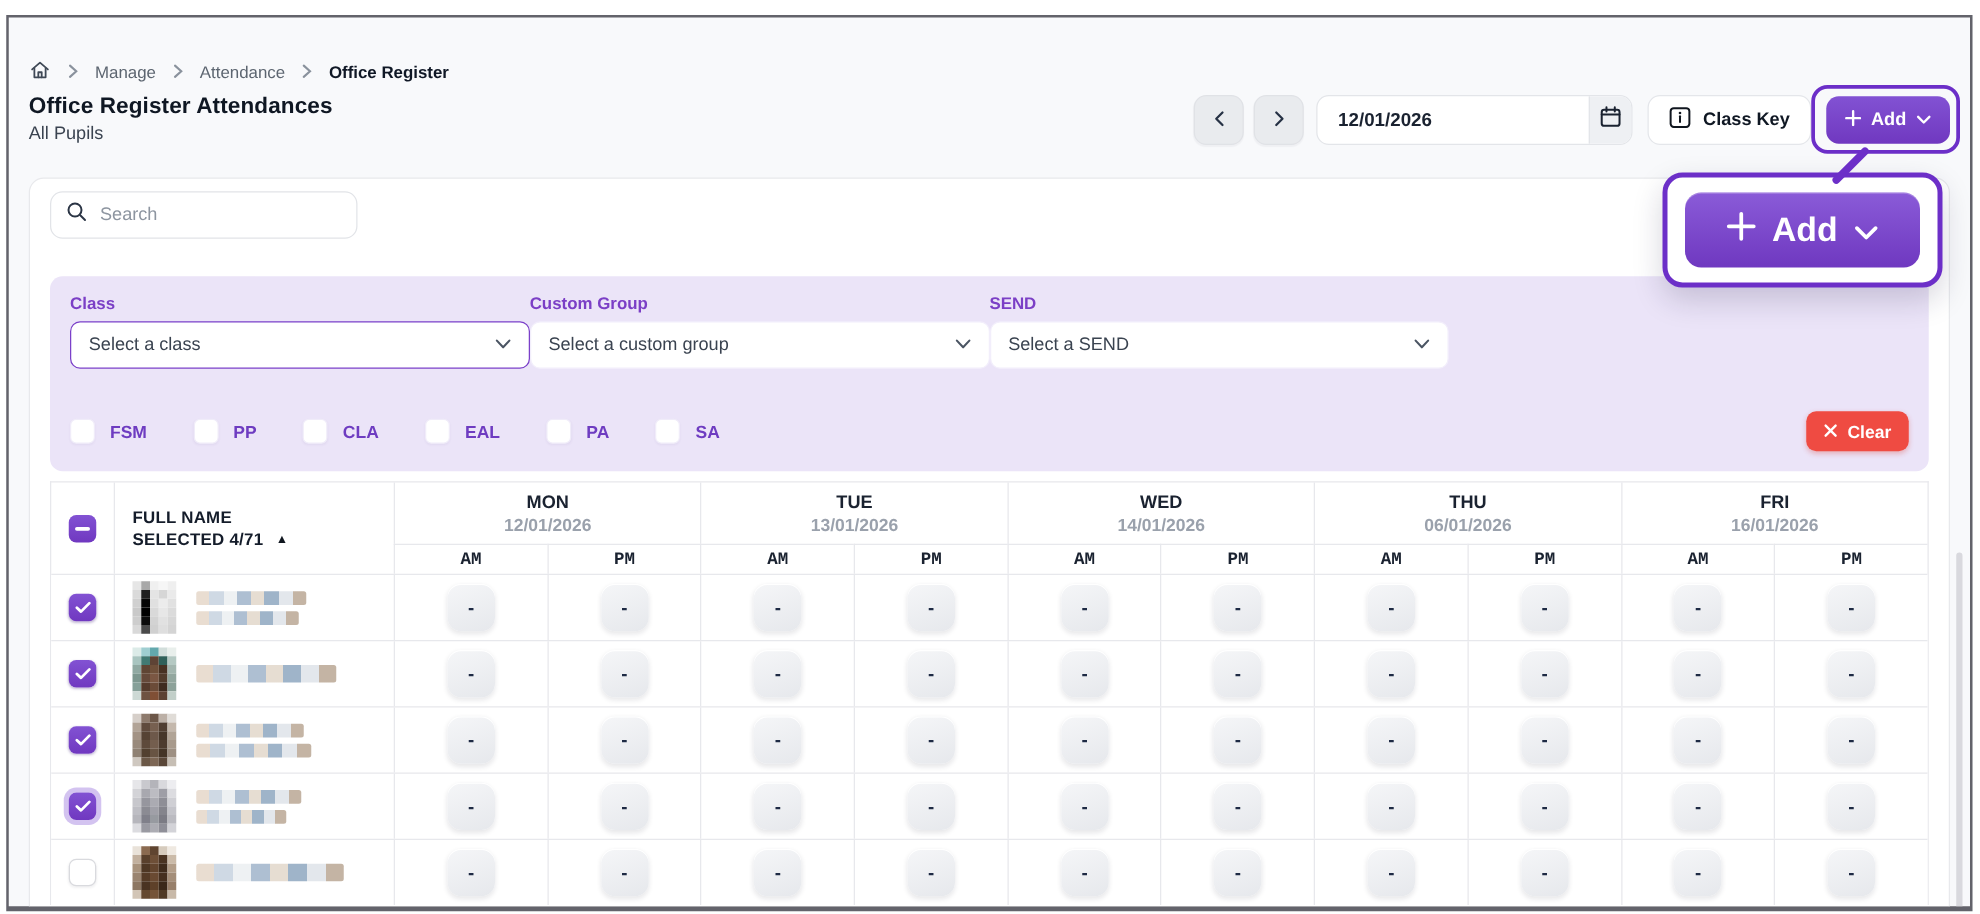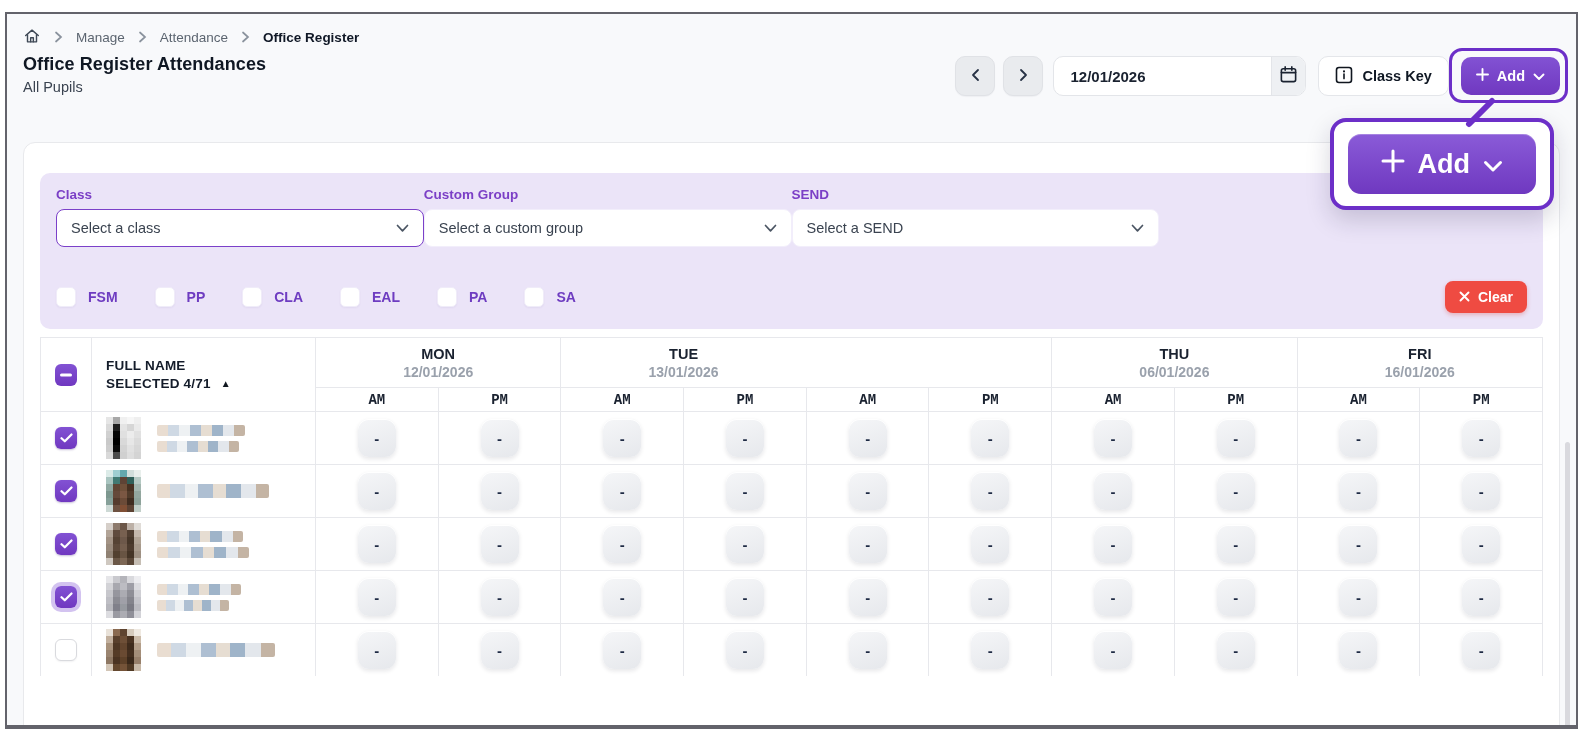--- a/index.html
+++ b/index.html
@@ -8,21 +8,21 @@
   :root{
     --ink:#1a2230; --grey:#5c6570; --soft-grey:#9aa1ac; --border:#e7e8ec;
     --purple:#7a43cb; --purple-deep:#6c2fc8; --lav:#ebe4f8; --label-purple:#7b3fc6;
     --red:#ef4b42; --btn-grey:#e9ebee;
   }
   .frame{ position:absolute; left:5px; top:12px; width:1573px; height:717px;
     border:2px solid #63636b; border-bottom-width:4px; background:#f8f9fb; overflow:hidden; }
 
   
   .topbar{ padding:10px 16px 0 16px; }
-  .breadcrumb{ display:flex; align-items:center; gap:13px; font-size:13.5px; color:var(--grey); height:26px; }
+  .breadcrumb{ display:flex; align-items:center; gap:13px; font-size:13.5px; color:var(--grey); height:26px;margin-top:20px; }
   .breadcrumb .crumb{ cursor:default; }
   .breadcrumb .crumb.current{ color:#101826; font-weight:700; }
   .crumb-sep svg{ display:block; }
   .header-row{ display:flex; justify-content:space-between; align-items:flex-start; margin-top:4px; }
   .page-title{ font-size:18px; font-weight:700; color:#0f1723; letter-spacing:.1px; }
   .page-subtitle{ font-size:14.5px; color:#3a4350; margin-top:4px; }
 
   .toolbar{ display:flex; align-items:center; gap:8px; margin-top:2px; }
   .nav-btn{ width:40px; height:40px; border-radius:10px; background:var(--btn-grey);
     border:1px solid #e0e2e6; display:flex; align-items:center; justify-content:center; cursor:pointer;
@@ -226,20 +226,29 @@
                     <path d="M2.5 2.5 L10 10 L17.5 2.5"></path>
                   </svg></span>
             </button>
           </div>
         </div>
       </div>
     </div>
   </div>
 
   <div class="card">
+    <div class="search-row">
+      <div class="search-box">
+        <span><svg width="17" height="17" viewBox="0 0 17 17" fill="none" stroke="#2b3545" stroke-width="1.6" stroke-linecap="round">
+              <circle cx="7" cy="7" r="5.2"></circle>
+              <path d="M11.2 11.2 L15 15"></path>
+            </svg></span>
+        <input placeholder="Search" style="">
+      </div>
+    </div>
 
     <div class="filter-panel">
       <div class="filter-grid" id="filter-grid">
           <div>
             <div class="filter-label">Class</div>
             <div class="select active">
               <span class="ph">Select a class</span>
               <span><svg width="13" height="9" viewBox="0 0 13 9" fill="none" stroke="#4b5563" stroke-width="1.7" stroke-linecap="round" stroke-linejoin="round">
                   <path d="M1.5 1.5 L6.5 6.8 L11.5 1.5"></path>
                 </svg></span>
@@ -318,20 +327,24 @@
         </div>
 
       <div class="th-day" style="grid-column: 3 / span 2;">
             <div class="dname">MON</div>
             <div class="ddate">12/01/2026</div>
           </div>
           <div class="th-day" style="grid-column: 5 / span 2;">
             <div class="dname">TUE</div>
             <div class="ddate">13/01/2026</div>
           </div>
+          <div class="th-day" style="grid-column: 7 / span 2;">
+            <div class="dname">WED</div>
+            <div class="ddate">14/01/2026</div>
+          </div>
           <div class="th-day" style="grid-column: 9 / span 2;">
             <div class="dname">THU</div>
             <div class="ddate">06/01/2026</div>
           </div>
           <div class="th-day" style="grid-column: 11 / span 2; justify-content: center;">
             <div class="dname">FRI</div>
             <div class="ddate">16/01/2026</div>
           </div>
           <div class="th-ampm" style="grid-area: 2 / 3;">AM</div>
           <div class="th-ampm" style="grid-area: 2 / 4;">PM</div>

